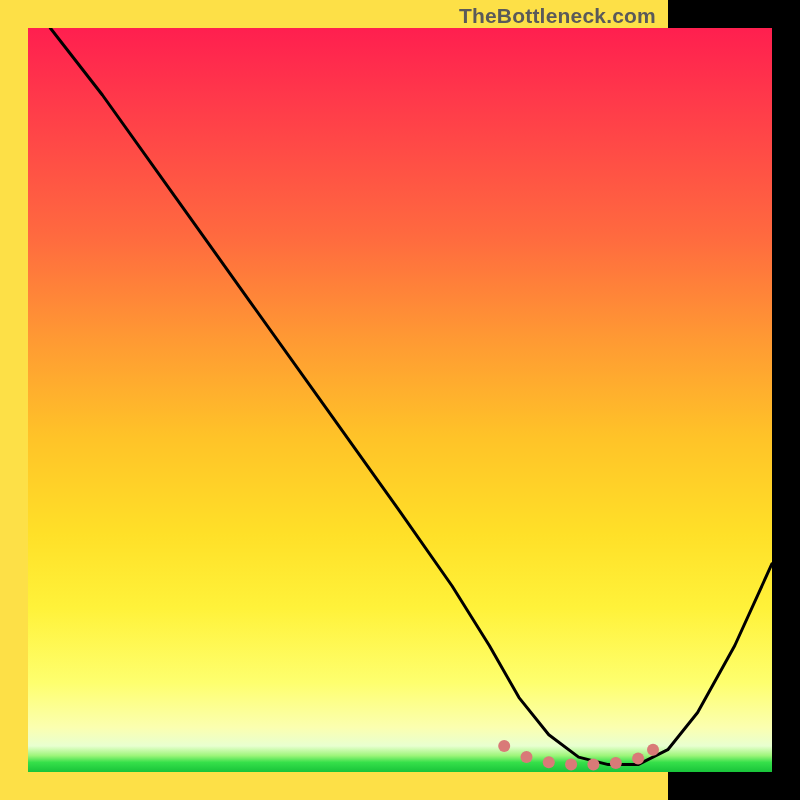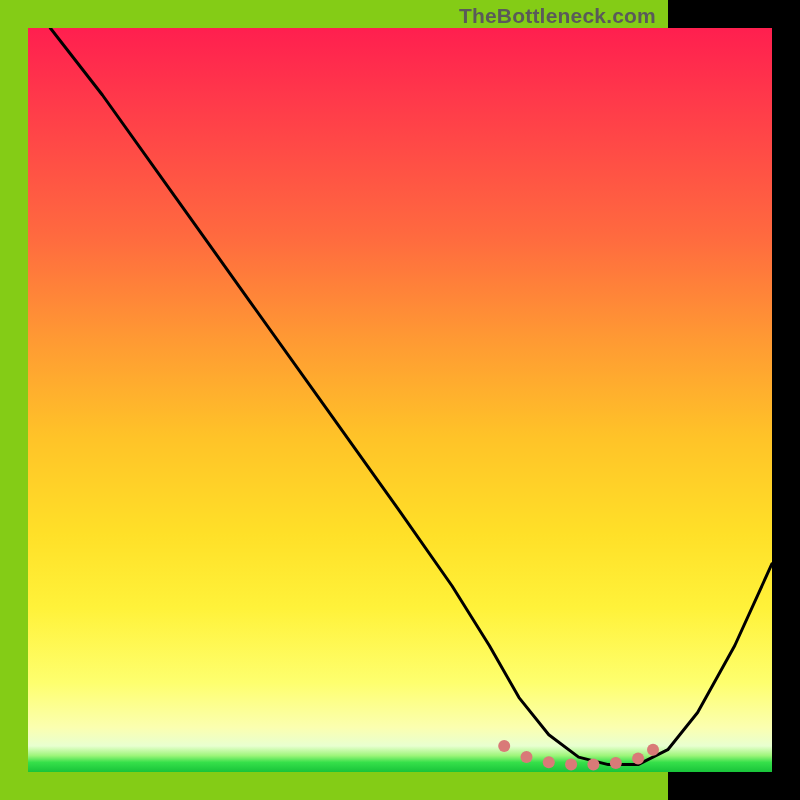--- a/index.html
+++ b/index.html
@@ -9,21 +9,21 @@
     height: 800px;
     background: #000;
     overflow: hidden;
   }
   .frame {
     position: absolute;
     top: 0;
     left: 0;
     width: 668px;
     height: 800px;
-    background: #84cc16;
+    background: #fde047;
   }
   .plot-area {
     position: absolute;
     top: 28px;
     left: 28px;
     width: 744px;
     height: 744px;
     overflow: hidden;
   }
   .gradient {

